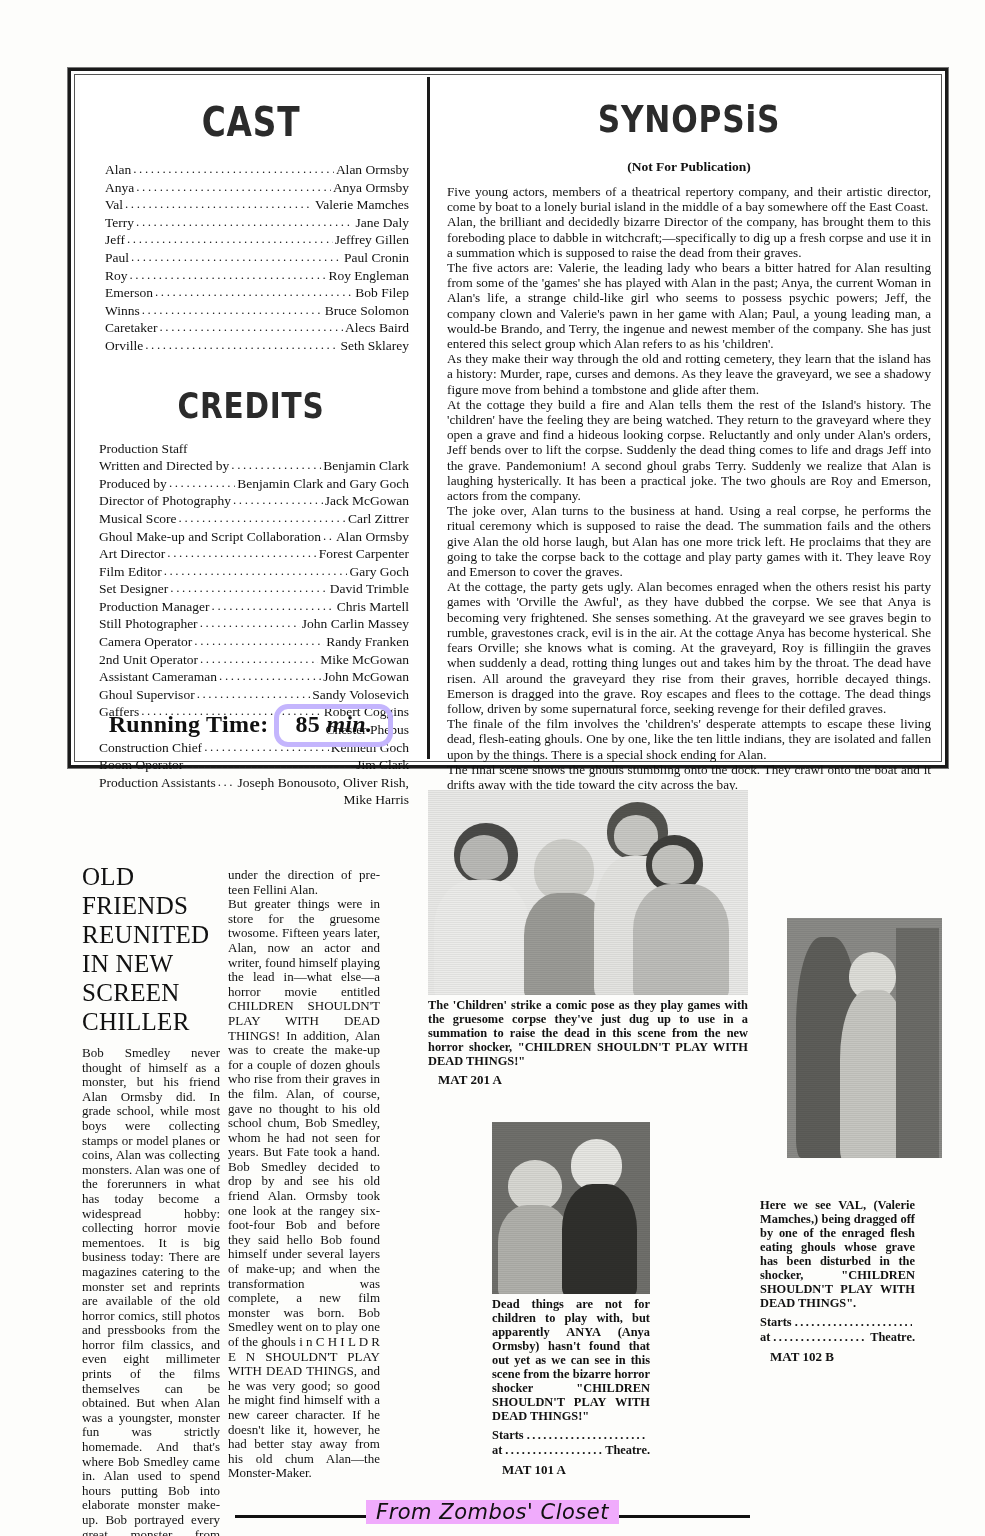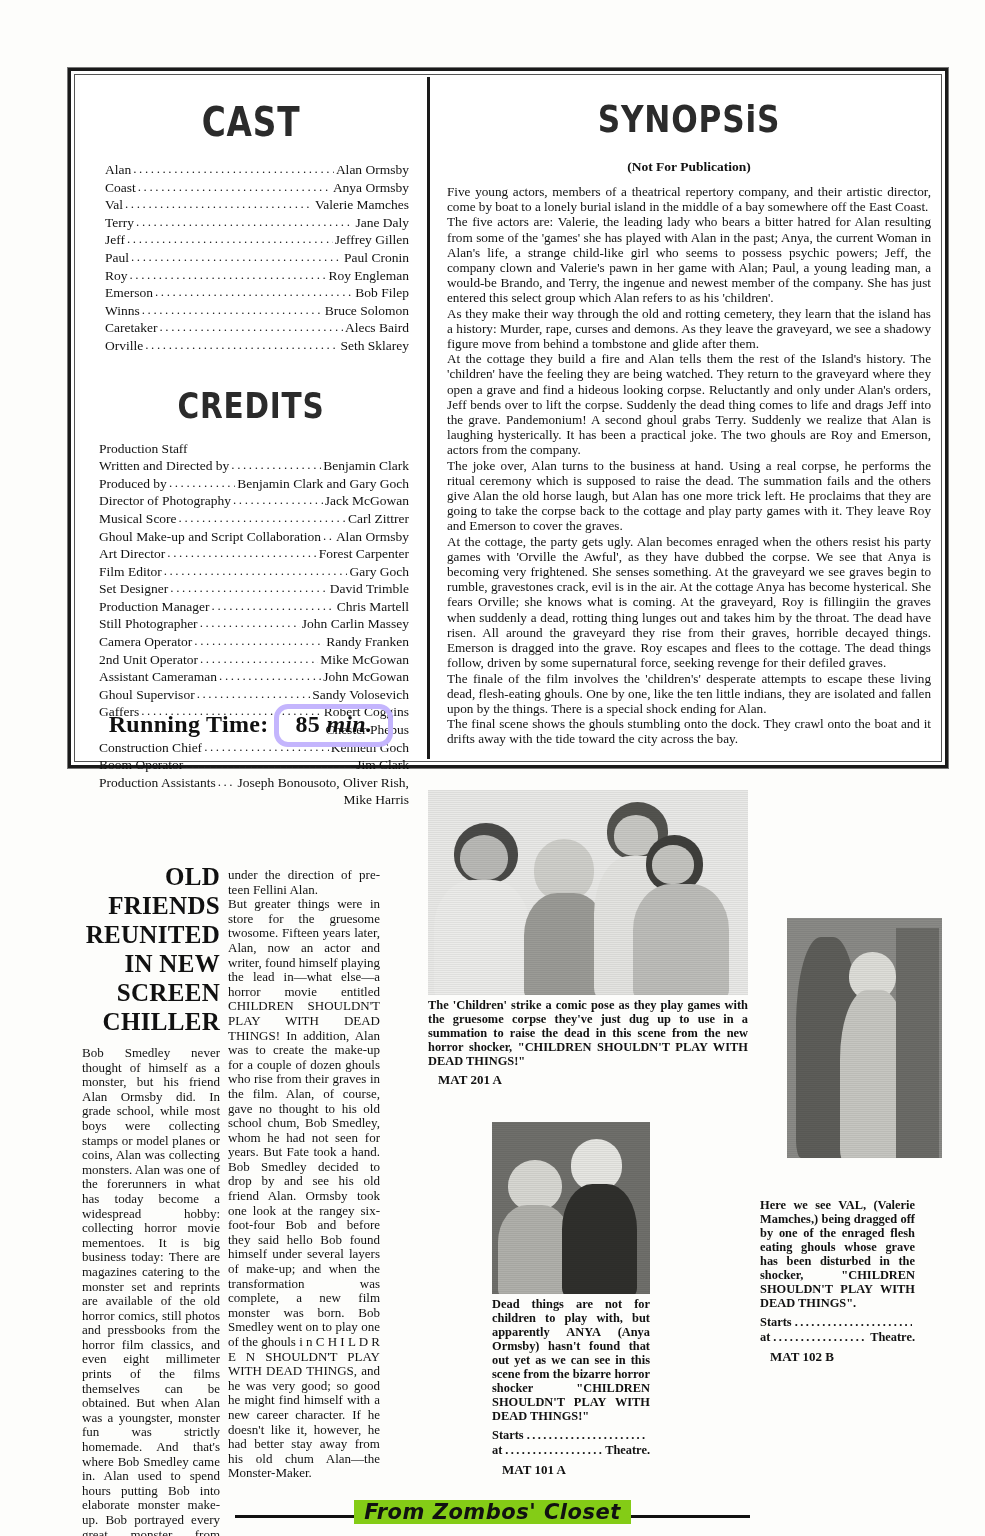--- a/index.html
+++ b/index.html
@@ -86,21 +86,21 @@
   .syn-p {
     font-size:13.2px; line-height:15.2px;
     text-align:justify; margin:0;
     hyphens:none;
   }
 
   
   .lower { position:absolute; left:0; top:790px; width:985px; height:700px; }
 
   .art-head {
-    text-align:right; font-weight:bold;
+    text-align:left; font-weight:normal;
     font-size:25px; line-height:29px;
     letter-spacing:0.3px;
     margin: 72px 0 10px 0;
   }
   .col1 { position:absolute; left:82px; top:0; width:138px; }
   .col2 { position:absolute; left:228px; top:78px; width:152px; }
   .body-txt { font-size:13px; line-height:14.6px; text-align:justify; margin:0; }
 
   
   .photo { background:#e9e9e7; position:relative; overflow:hidden; }
@@ -118,23 +118,23 @@
   .c-right { position:absolute; left:760px; top:372px; width:155px;margin-top:36px; }
 
   
   .footer {
     position:absolute; left:0; right:0; bottom:12px; text-align:center;
   }
   .footer .rule { position:absolute; left:235px; right:235px; bottom:6px; height:3px; background:#111; }
   .footer .brand {
     position:relative; display:inline-block;
     font-family:"DejaVu Sans", sans-serif;
-    font-weight:bold; font-style:italic;
+    font-weight:normal; font-style:italic;
     font-size:21px; letter-spacing:0.5px;
-    background:#84cc16; padding:0 10px;
+    background:#f0abfc; padding:0 10px;
     z-index:2;
   }
 
   
   .ph-grain:after{
     content:""; position:absolute; inset:0;
     background-image:
       repeating-linear-gradient(0deg, rgba(0,0,0,.055) 0 1px, transparent 1px 2px);
     mix-blend-mode:multiply;
   }
@@ -153,21 +153,21 @@
     <div class="col-cast">
       <div class="stencil h-cast">CAST</div>
 
       <div class="cast-list" id="cast-list">
           <div class="drow">
             <span class="lbl">Alan</span>
             <span class="dots">..........................................................................................</span>
             <span class="val">Alan Ormsby</span>
           </div>
           <div class="drow">
-            <span class="lbl">Coast</span>
+            <span class="lbl">Anya</span>
             <span class="dots">..........................................................................................</span>
             <span class="val">Anya Ormsby</span>
           </div>
           <div class="drow">
             <span class="lbl">Val</span>
             <span class="dots">..........................................................................................</span>
             <span class="val">Valerie Mamches</span>
           </div>
           <div class="drow">
             <span class="lbl">Terry</span>
@@ -316,20 +316,21 @@
       <div class="runtime">
         <span>Running Time:</span><span class="rt-pill"><span class="num">85</span>&nbsp;<span>min.</span></span>
       </div>
     </div>
 
     <div class="col-syn">
       <div class="stencil h-syn">SYNOPSiS</div>
       <div class="notpub">(Not For Publication)</div>
       <div id="synopsis-body">
           <p class="syn-p">Five young actors, members of a theatrical repertory company, and their artistic director, come by boat to a lonely burial island in the middle of a bay somewhere off the East Coast.</p>
+          <p class="syn-p">Alan, the brilliant and decidedly bizarre Director of the company, has brought them to this foreboding place to dabble in witchcraft;—specifically to dig up a fresh corpse and use it in a summation which is supposed to raise the dead from their graves.</p>
           <p class="syn-p">The five actors are: Valerie, the leading lady who bears a bitter hatred for Alan resulting from some of the 'games' she has played with Alan in the past; Anya, the current Woman in Alan's life, a strange child-like girl who seems to possess psychic powers; Jeff, the company clown and Valerie's pawn in her game with Alan; Paul, a young leading man, a would-be Brando, and Terry, the ingenue and newest member of the company. She has just entered this select group which Alan refers to as his 'children'.</p>
           <p class="syn-p">As they make their way through the old and rotting cemetery, they learn that the island has a history: Murder, rape, curses and demons. As they leave the graveyard, we see a shadowy figure move from behind a tombstone and glide after them.</p>
           <p class="syn-p">At the cottage they build a fire and Alan tells them the rest of the Island's history. The 'children' have the feeling they are being watched. They return to the graveyard where they open a grave and find a hideous looking corpse. Reluctantly and only under Alan's orders, Jeff bends over to lift the corpse. Suddenly the dead thing comes to life and drags Jeff into the grave. Pandemonium! A second ghoul grabs Terry. Suddenly we realize that Alan is laughing hysterically. It has been a practical joke. The two ghouls are Roy and Emerson, actors from the company.</p>
           <p class="syn-p">The joke over, Alan turns to the business at hand. Using a real corpse, he performs the ritual ceremony which is supposed to raise the dead. The summation fails and the others give Alan the old horse laugh, but Alan has one more trick left. He proclaims that they are going to take the corpse back to the cottage and play party games with it. They leave Roy and Emerson to cover the graves.</p>
           <p class="syn-p">At the cottage, the party gets ugly. Alan becomes enraged when the others resist his party games with 'Orville the Awful', as they have dubbed the corpse. We see that Anya is becoming very frightened. She senses something. At the graveyard we see graves begin to rumble, gravestones crack, evil is in the air. At the cottage Anya has become hysterical. She fears Orville; she knows what is coming. At the graveyard, Roy is fillingiin the graves when suddenly a dead, rotting thing lunges out and takes him by the throat. The dead have risen. All around the graveyard they rise from their graves, horrible decayed things. Emerson is dragged into the grave. Roy escapes and flees to the cottage. The dead things follow, driven by some supernatural force, seeking revenge for their defiled graves.</p>
           <p class="syn-p">The finale of the film involves the 'children's' desperate attempts to escape these living dead, flesh-eating ghouls. One by one, like the ten little indians, they are isolated and fallen upon by the things. There is a special shock ending for Alan.</p>
           <p class="syn-p">The final scene shows the ghouls stumbling onto the dock. They crawl onto the boat and it drifts away with the tide toward the city across the bay.</p>
         </div>
     </div>
   </div>

